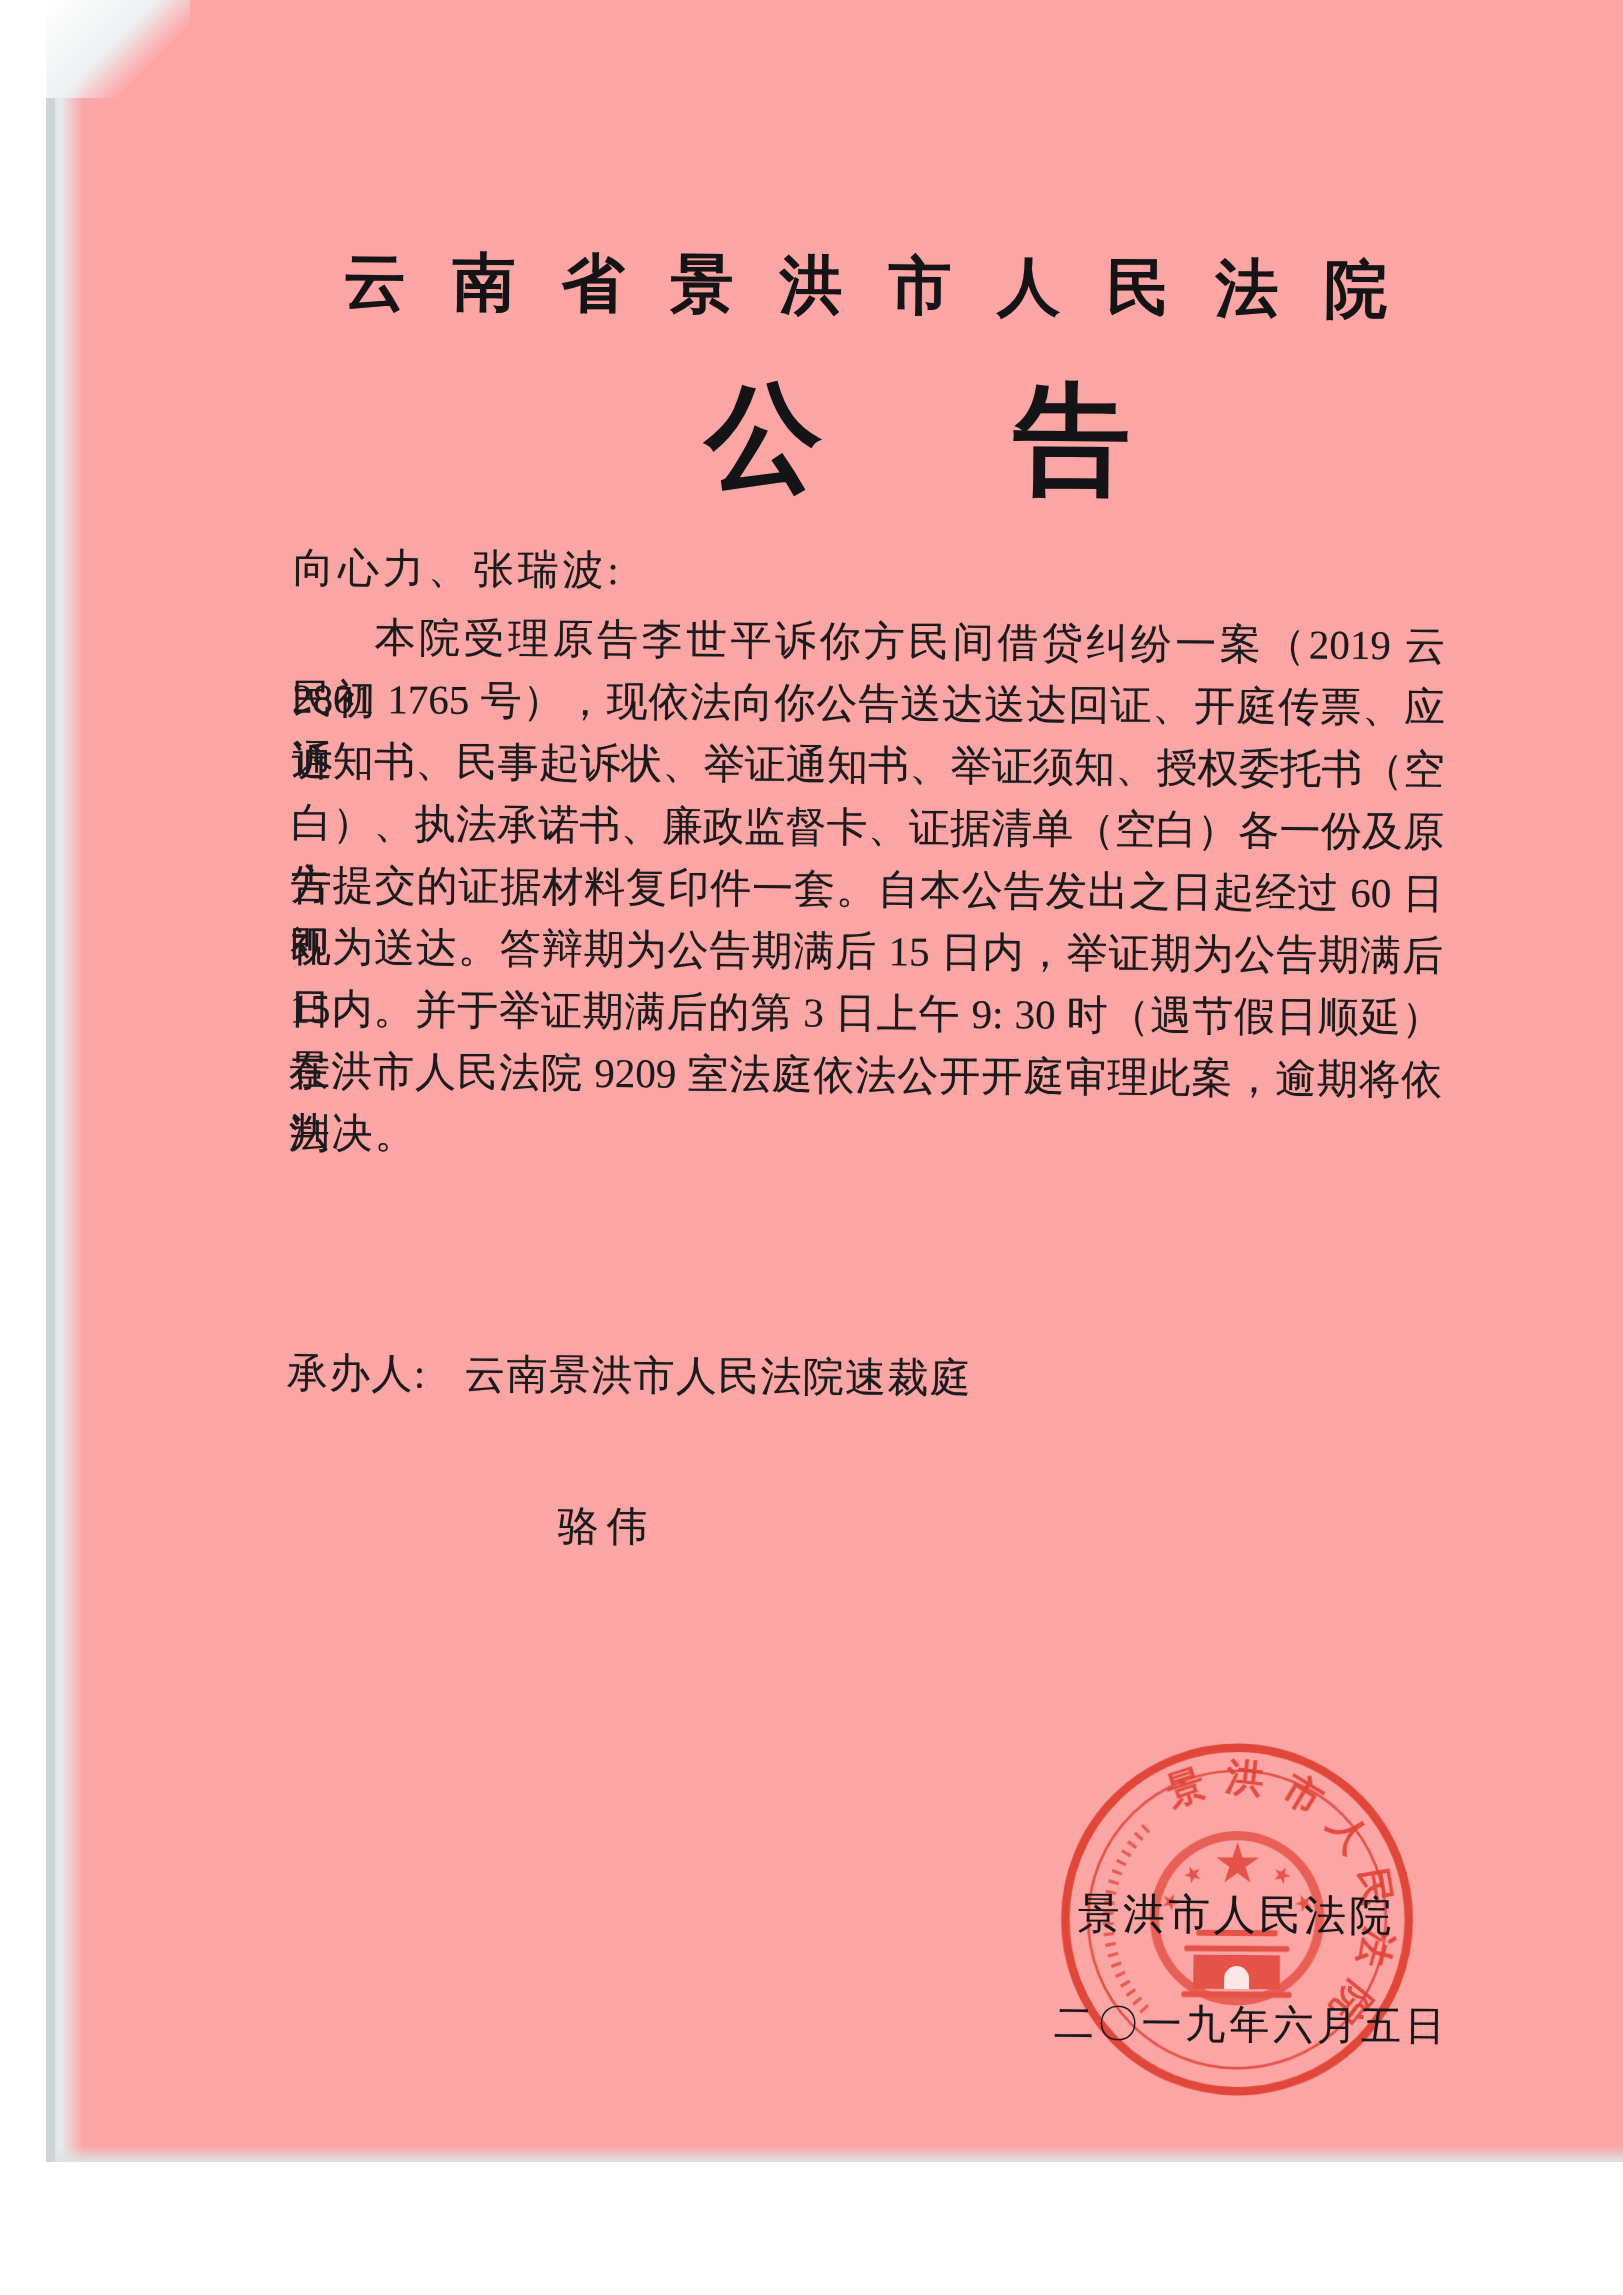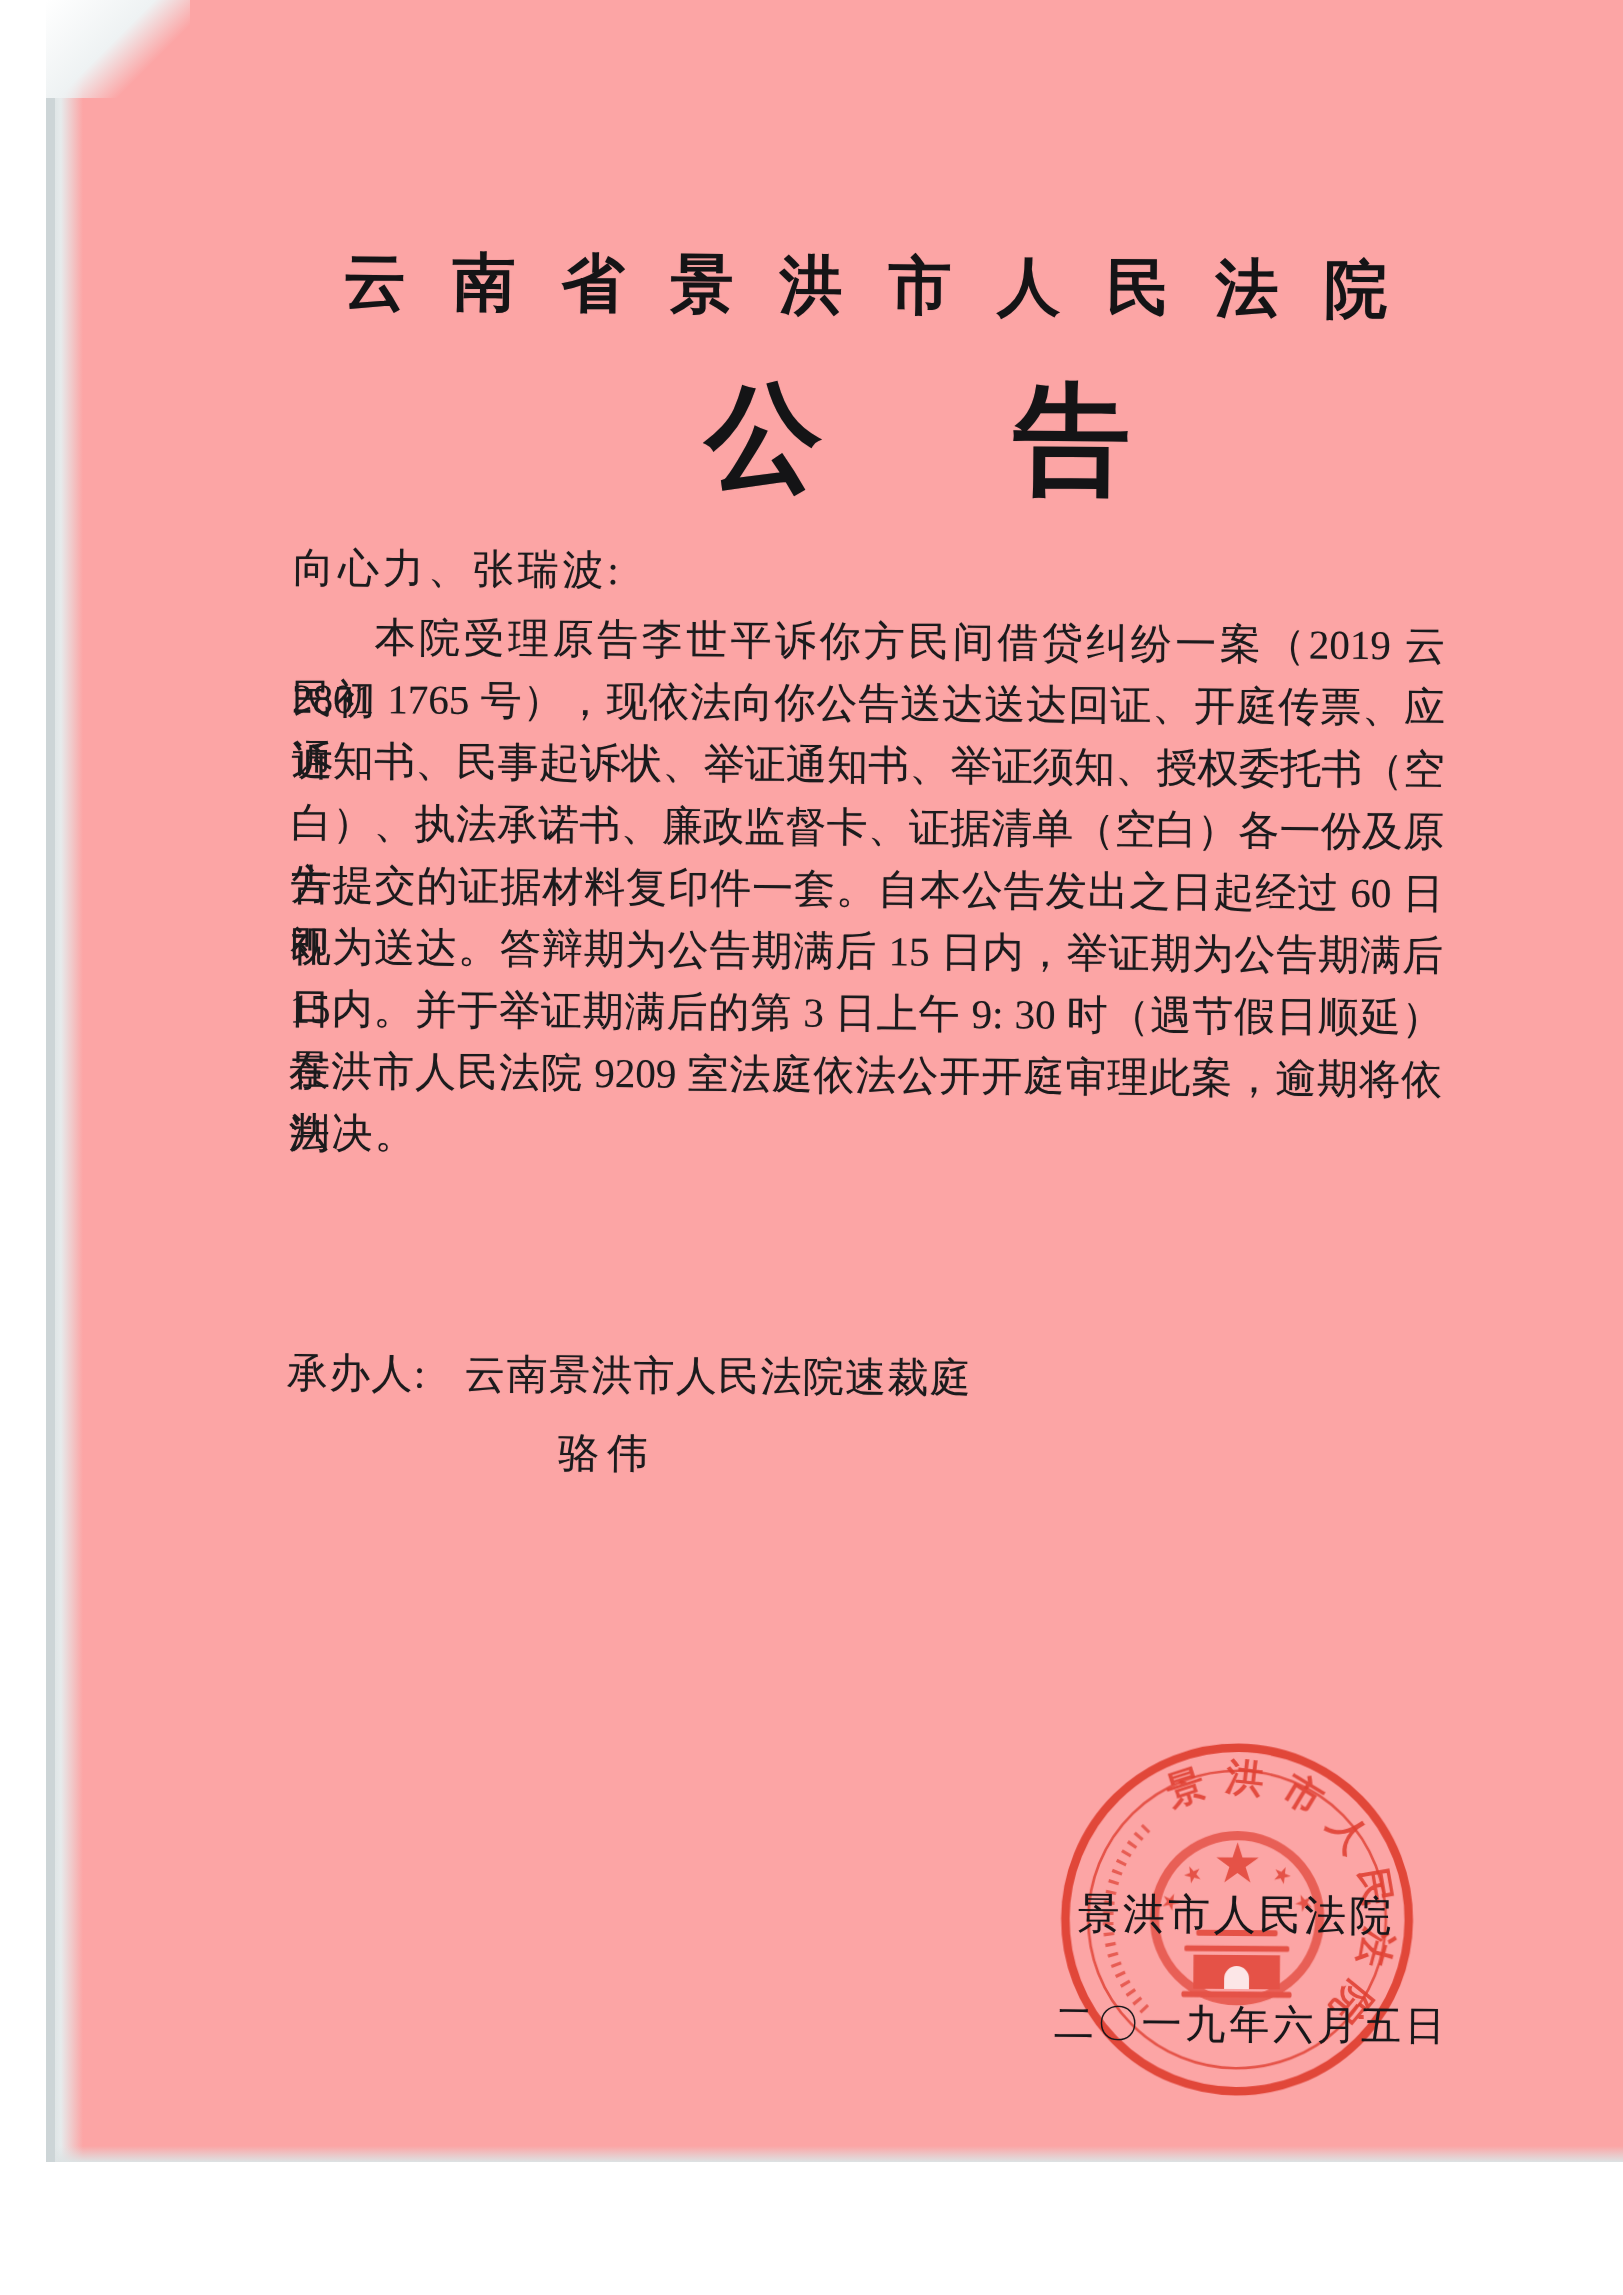--- a/index.html
+++ b/index.html
@@ -71,21 +71,21 @@
   }
   .body-line:first-child{ text-indent:82px; }
   .body-line:last-child{ text-align-last:left; letter-spacing:2px; }
 
   .undertaker{
     position:absolute;left:244px;top:1350px;
     font-size:41px;letter-spacing:1.3px;white-space:nowrap;
   }
   .undertaker .gap{ display:inline-block;width:38px; }
   .undertaker-name{
-    position:absolute;left:516px;top:1428px;
+    position:absolute;left:516px;top:1501px;
     font-size:41px;letter-spacing:7.9px;
   }
 
   .seal{
     position:absolute;left:1015px;top:1733px;width:367px;height:367px;
     z-index:1;
     filter:blur(0.5px);
     opacity:.95;
     mix-blend-mode:multiply;
   }

